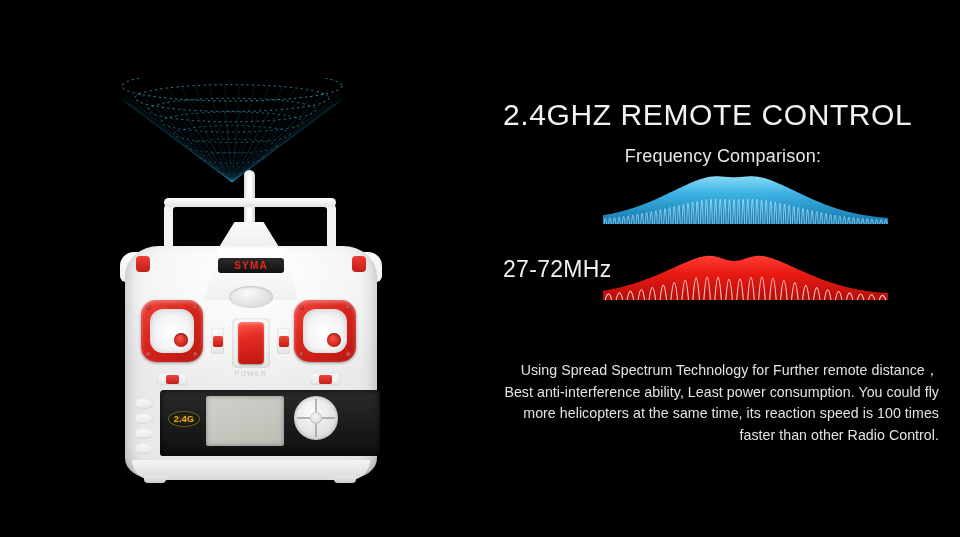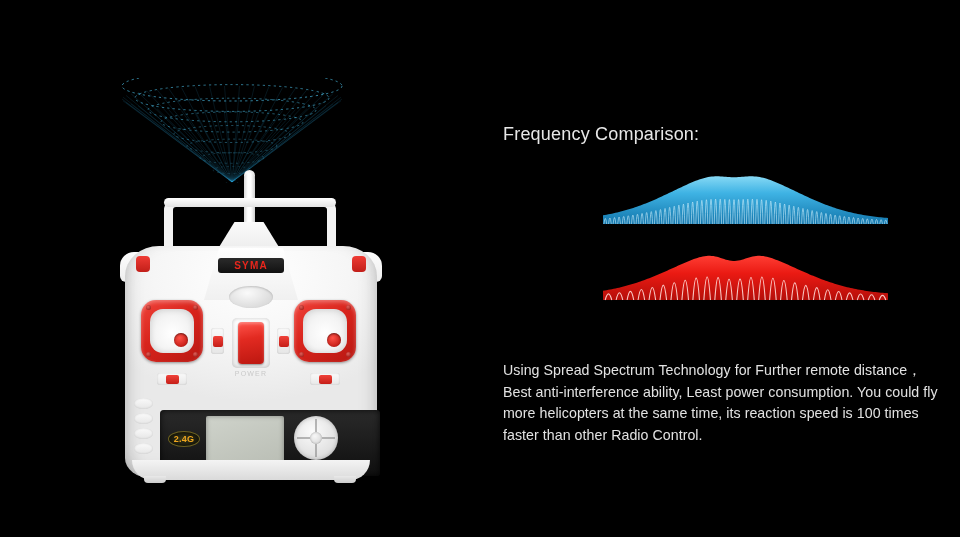--- a/index.html
+++ b/index.html
@@ -32,25 +32,26 @@
 
   .headline {
     font-size: 30px;
     letter-spacing: 0.6px;
     color: #f2f2f2;
     font-weight: 400;
     line-height: 1.1;
     white-space: nowrap;
   }
   .subhead {
-    margin-top: 26px;
+    margin-top: 15px;
     font-size: 18px;
     color: #e8e8e8;
     font-weight: 400;
     letter-spacing: .2px;
+    text-align: center;
   }
 
   .freq-block { position: absolute; left: 0; width: 440px; }
   .freq-label {
     font-size: 23px;
     color: #f0f0f0;
     font-weight: 400;
     letter-spacing: .3px;
     white-space: nowrap;
   }
@@ -68,20 +69,21 @@
     white-space: nowrap;
   }
   .bodytext {
     position: absolute; left: 0; top: 262px;
     width: 436px;
     font-size: 14.2px;
     line-height: 1.52;
     color: #e2e2e2;
     font-weight: 400;
     letter-spacing: .05px;
+    text-align: right;
   }
 
   
   .rc-antenna {
     position: absolute; left: 124px; top: 13px;
     width: 11px; height: 52px;
     background: linear-gradient(90deg,#d9d9d9 0%,#ffffff 35%,#ffffff 62%,#cfcfcf 100%);
     border-radius: 6px 6px 2px 2px;
   }
   .rc-antenna-tip {
@@ -243,21 +245,21 @@
     box-shadow: inset 0 2px 3px rgba(255,255,255,.3), 0 1px 2px rgba(0,0,0,.4);
   }
   .power-label {
     position: absolute; left: 108px; top: 210px;
     width: 46px; text-align: center;
     font-size: 7px; letter-spacing: 1.2px;
     color: #c9c9c9;
   }
 
   .lcd-panel {
-    position: absolute; left: 40px; top: 250px;
+    position: absolute; left: 40px; top: 230px;
     width: 220px; height: 66px;
     background: linear-gradient(180deg,#2a2a2a,#0f0f0f);
     border-radius: 4px 4px 3px 3px;
     box-shadow: inset 0 0 6px rgba(0,0,0,.8);
   }
   .lcd-screen {
     position: absolute; left: 46px; top: 6px;
     width: 78px; height: 50px;
     background: linear-gradient(160deg,#cfd3cb,#b9bdb4);
     border-radius: 2px;
@@ -475,23 +477,27 @@
     </div>
 
     <div class="rc-slot"></div>
     <div class="rc-base"></div>
     <div class="rc-foot left"></div>
     <div class="rc-foot right"></div>
   </div>
 
   <div class="right-col">
 
+    <div class="headline">2.4GHZ REMOTE CONTROL</div>
     <div class="subhead">Frequency Comparison:</div>
 
 
+    <div class="freq-block" id="freq-27">
+      <div class="freq-label">27-72MHz</div>
+    </div>
 
     <div id="wave-blue-wrap">
       <svg width="285" height="72" viewBox="0 0 285 72">
         <defs>
           <linearGradient id="blueFill" x1="0" y1="0" x2="0" y2="1">
             <stop offset="0%" stop-color="#86d9f5"></stop>
             <stop offset="35%" stop-color="#3fb3e4"></stop>
             <stop offset="100%" stop-color="#1276ac"></stop>
           </linearGradient>
         </defs>

